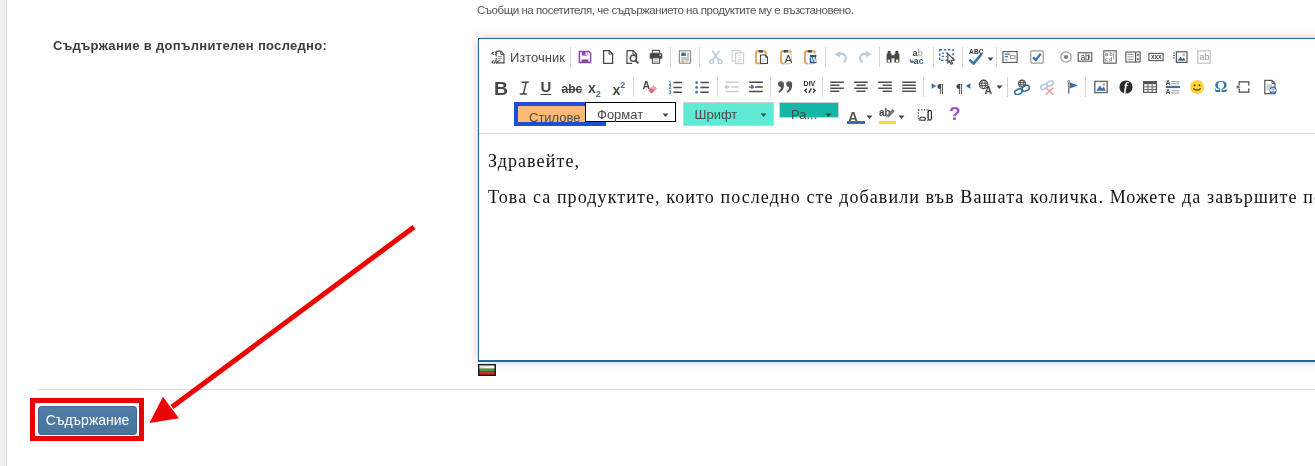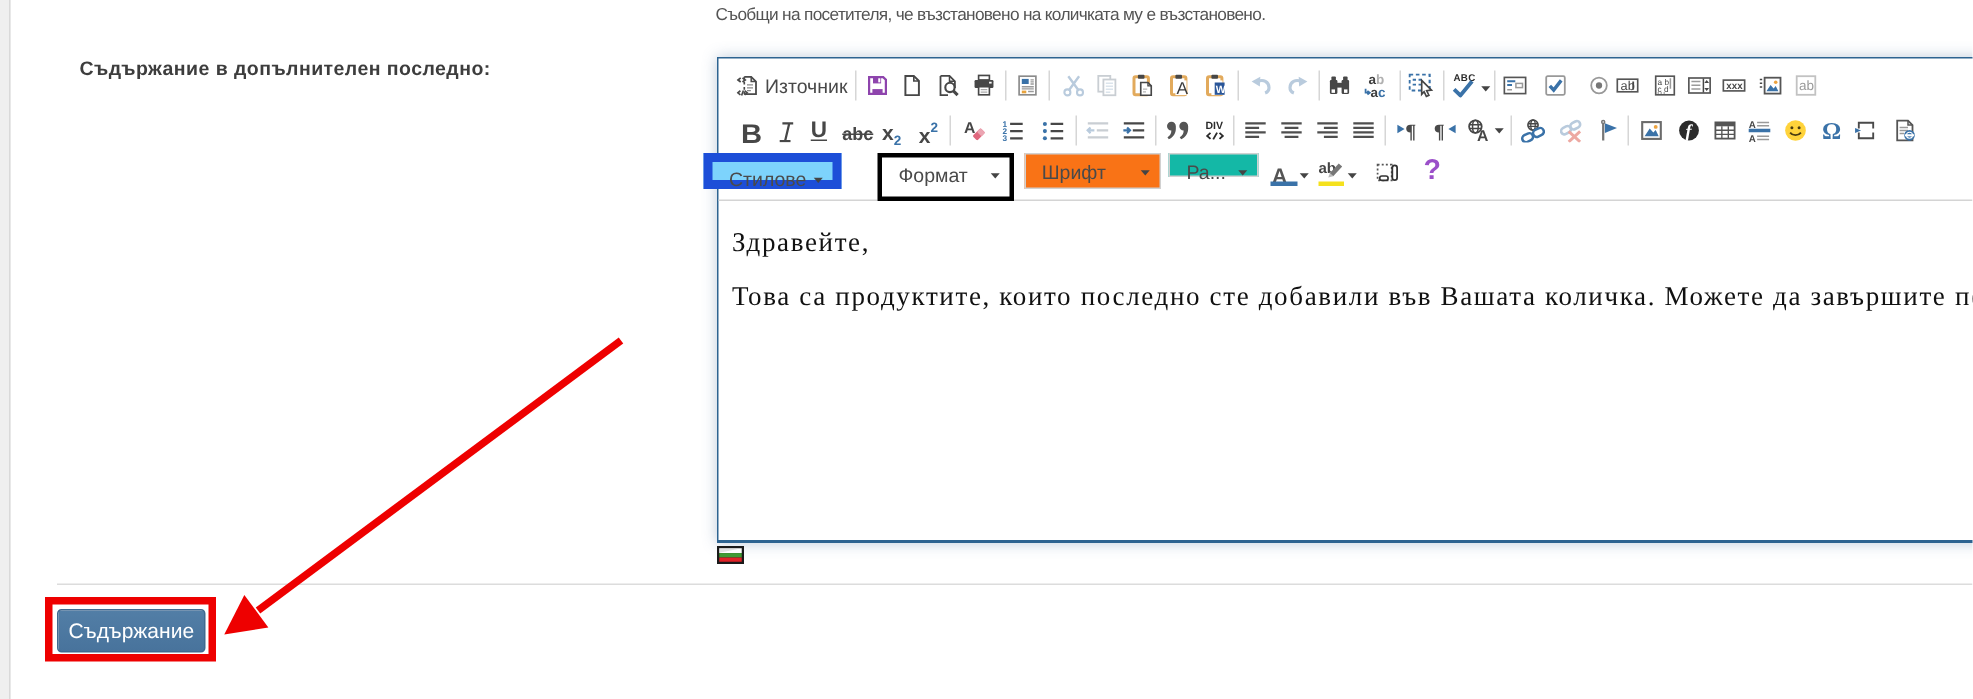--- a/index.html
+++ b/index.html
@@ -1,14 +1,14 @@
 <!DOCTYPE html>
 <html><head><meta charset="utf-8"><style>html,body{margin:0;padding:0}body{width:1315px;height:466px;overflow:hidden;background:#fff;position:relative;font-family:"Liberation Sans",sans-serif}.ab{position:absolute}</style></head><body>
 <div class="ab" style="left:0;top:0;width:6px;height:466px;background:#efefef;border-right:1px solid #d9d9d9"></div>
-<div class="ab" style="left:477px;top:4px;font-size:11.5px;letter-spacing:-0.45px;color:#545454">Съобщи на посетителя, че възстановено на количката му е възстановено.</div>
+<div class="ab" style="left:477px;top:4px;font-size:11.5px;letter-spacing:-0.45px;color:#545454">Съобщи на посетителя, че съдържанието на продуктите му е възстановено.</div>
 <div class="ab" style="left:53px;top:37.5px;font-size:13px;font-weight:bold;color:#3d3d3d;letter-spacing:0.3px">Съдържание в допълнителен последно:</div>
 <div class="ab" style="left:478px;top:38px;width:860px;height:324px;border:1px solid #2e6491;border-bottom-width:2px;background:#fff;box-shadow:0 0 9px rgba(110,140,175,0.45);box-sizing:border-box"></div>
 <div class="ab" style="left:479px;top:133px;width:836px;height:1px;background:#d4d4d4"></div>
 <svg style="position:absolute;left:491px;top:49px" width="16" height="16" viewBox="0 0 16 16">
     <path d="M5.2 2.2h4.6l3.2 3.2v8.4H5.2" fill="#fff" stroke="#4a4a4a" stroke-width="1.2"></path>
     <path d="M5.2 2.2v11.6" stroke="#4a4a4a" stroke-width="1.1" stroke-dasharray="1.8 1.6"></path>
     <path d="M9.8 2.2v3.2h3.2" fill="none" stroke="#4a4a4a" stroke-width="1"></path>
     <path d="M7 7.6h4M7 9.6h4M7 11.4h2.6" stroke="#8a8a8a" stroke-width="0.95"></path>
     <path d="M2.8 2.9 1 4.3l1.8 1.4M4 2.9l1.8 1.4L4 5.7" fill="none" stroke="#4a4a4a" stroke-width="1.2"></path>
     <path d="M2.6 11.5 0.9 12.9l1.7 1.4M5.4 11.5l1.7 1.4-1.7 1.4M4.6 11.3 3.4 14.7" fill="none" stroke="#4a4a4a" stroke-width="1.1"></path>
@@ -301,33 +301,33 @@
     <path d="M2.8 1.4h7.2l3 3v10.2H2.8z" fill="#fff" stroke="#555" stroke-width="1.2"></path>
     <path d="M10 1.4v3h3" fill="none" stroke="#555" stroke-width="1"></path>
     <path d="M4.4 6h5.6M4.4 8h5.6M4.4 10h3" stroke="#9a9a9a" stroke-width="0.9"></path>
     <circle cx="11" cy="11.2" r="3.6" fill="#3a72a8"></circle>
     <rect x="7.8" y="10.5" width="6.4" height="1.4" fill="#fff"></rect>
     <circle cx="11" cy="11.2" r="2" fill="none" stroke="#fff" stroke-width="0.7"></circle>
   </svg>
 <svg style="position:absolute;left:996px;top:85px" width="7" height="5" viewBox="0 0 7 5">
     <path d="M0.5 0.5 3.5 4 6.5 0.5z" fill="#444"></path>
   </svg>
-<div class="ab" style="left:469px;top:102px;width:91.5px;height:24px;border:6px solid #1d4ed8;box-sizing:border-box;background:#7dd3fc">
+<div class="ab" style="left:514px;top:102px;width:91.5px;height:24px;border:4px solid #1d4ed8;box-sizing:border-box;background:#fdba74">
     <span style="position:absolute;left:11px;top:4px;font-size:13px;color:#4a4a4a">Стилове</span>
     <svg style="position:absolute;right:6px;top:10px" width="7" height="5" viewBox="0 0 7 5">
       <path d="M0.5 0.5 3.5 4 6.5 0.5z" fill="#444"></path>
     </svg>
   </div>
-<div class="ab" style="left:585px;top:102px;width:90.5px;height:32px;border:3px solid #000000;box-sizing:border-box;background:#fff">
+<div class="ab" style="left:585px;top:102px;width:90.5px;height:20px;border:1px solid #000000;box-sizing:border-box;background:#fff">
     <span style="position:absolute;left:11px;top:4px;font-size:13px;color:#4a4a4a">Формат</span>
     <svg style="position:absolute;right:6px;top:10px" width="7" height="5" viewBox="0 0 7 5">
       <path d="M0.5 0.5 3.5 4 6.5 0.5z" fill="#444"></path>
     </svg>
   </div>
-<div class="ab" style="left:682.5px;top:102px;width:91px;height:24px;border:1px solid #d1d1d1;box-sizing:border-box;background:#f97316">
+<div class="ab" style="left:682.5px;top:102px;width:91px;height:24px;border:1px solid #d1d1d1;box-sizing:border-box;background:#5eead4">
     <span style="position:absolute;left:11px;top:4px;font-size:13px;color:#4a4a4a">Шрифт</span>
     <svg style="position:absolute;right:6px;top:10px" width="7" height="5" viewBox="0 0 7 5">
       <path d="M0.5 0.5 3.5 4 6.5 0.5z" fill="#444"></path>
     </svg>
   </div>
 <div class="ab" style="left:779px;top:102px;width:59.5px;height:16px;border:1px solid #d1d1d1;box-sizing:border-box;background:#14b8a6">
     <span style="position:absolute;left:11px;top:4px;font-size:13px;color:#4a4a4a">Ра...</span>
     <svg style="position:absolute;right:6px;top:10px" width="7" height="5" viewBox="0 0 7 5">
       <path d="M0.5 0.5 3.5 4 6.5 0.5z" fill="#444"></path>
     </svg>

